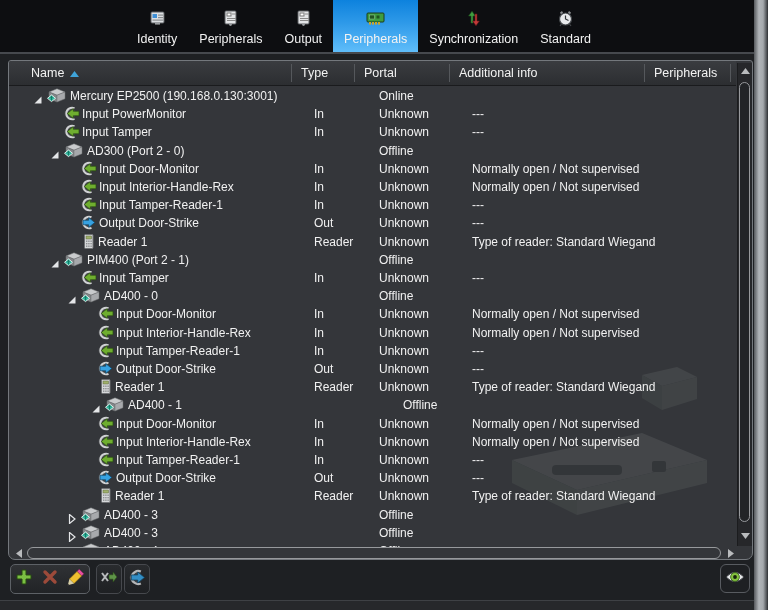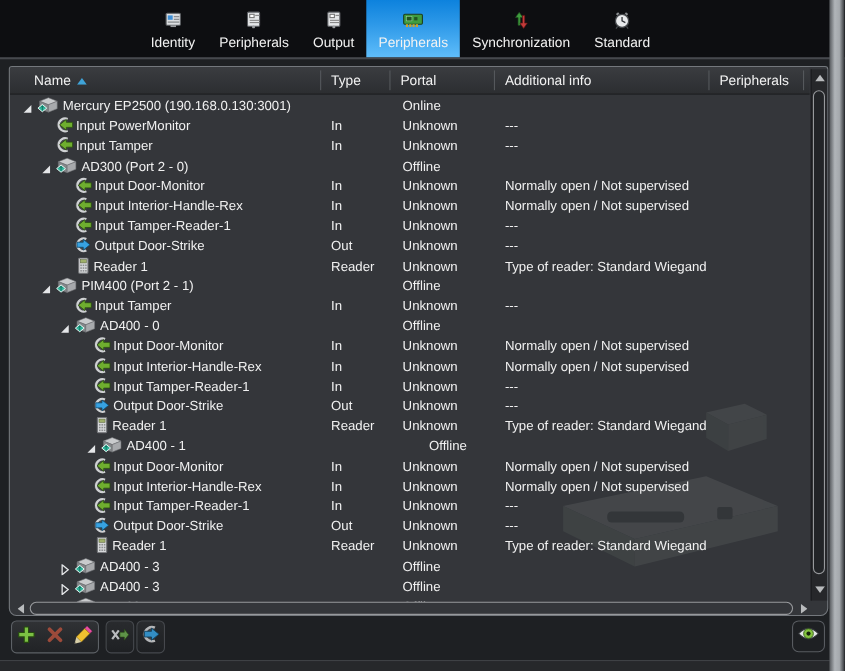--- a/index.html
+++ b/index.html
@@ -28,21 +28,21 @@
     box-sizing:border-box;overflow:hidden;
   }
   .thead{
     position:absolute;left:0;top:0;width:727px;height:24px;
     background:linear-gradient(#3a3c40,#2c2e31);border-bottom:1px solid #1a1b1d;
   }
   .hcell{position:absolute;top:0;height:24px;line-height:24px;color:#f2f2f2;font-size:12.5px;white-space:nowrap;}
   .hsep{position:absolute;top:3px;height:18px;width:1px;background:#55585c;}
   .sorticon{display:inline-block;margin-left:6px;}
   .rows{position:absolute;left:0;top:25px;width:728px;height:461px;overflow:hidden;}
-  .row{position:absolute;left:0;height:18px;width:100%;}
+  .row{position:absolute;left:13px;height:18px;width:100%;}
   .cell{position:absolute;top:0;white-space:nowrap;color:#f1f1f1;font-size:12px;line-height:18px;}
   .expander{position:absolute;top:4px;width:10px;height:10px;}
   .nicon{position:absolute;top:1px;width:22px;height:16px;}
   
   .watermark{position:absolute;right:30px;bottom:24px;width:230px;height:170px;opacity:.09;pointer-events:none;}
   
   .vscroll{
     position:absolute;left:728px;top:2px;width:15px;height:483px;
     background:#26272a;border-left:1px solid #1b1c1e;
   }

